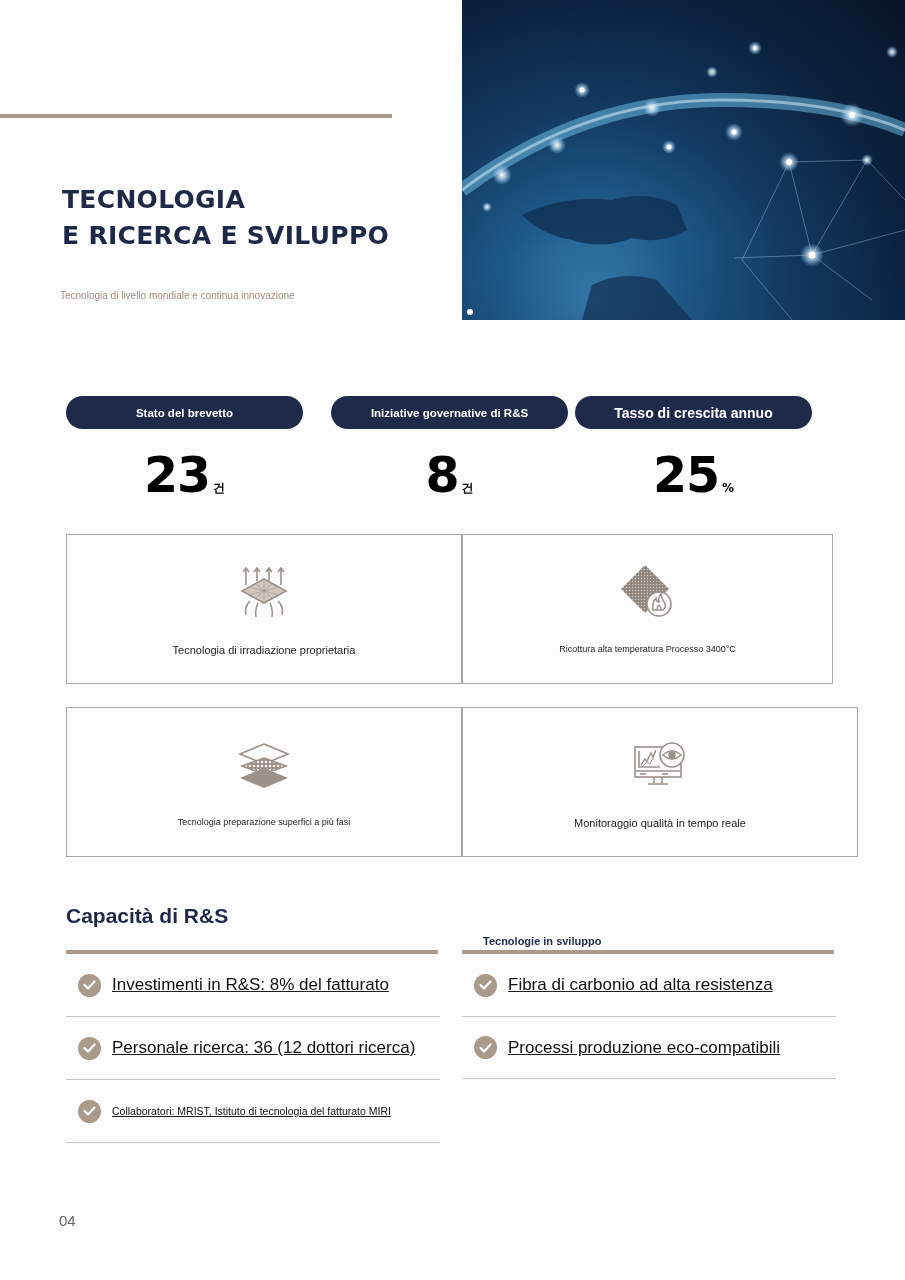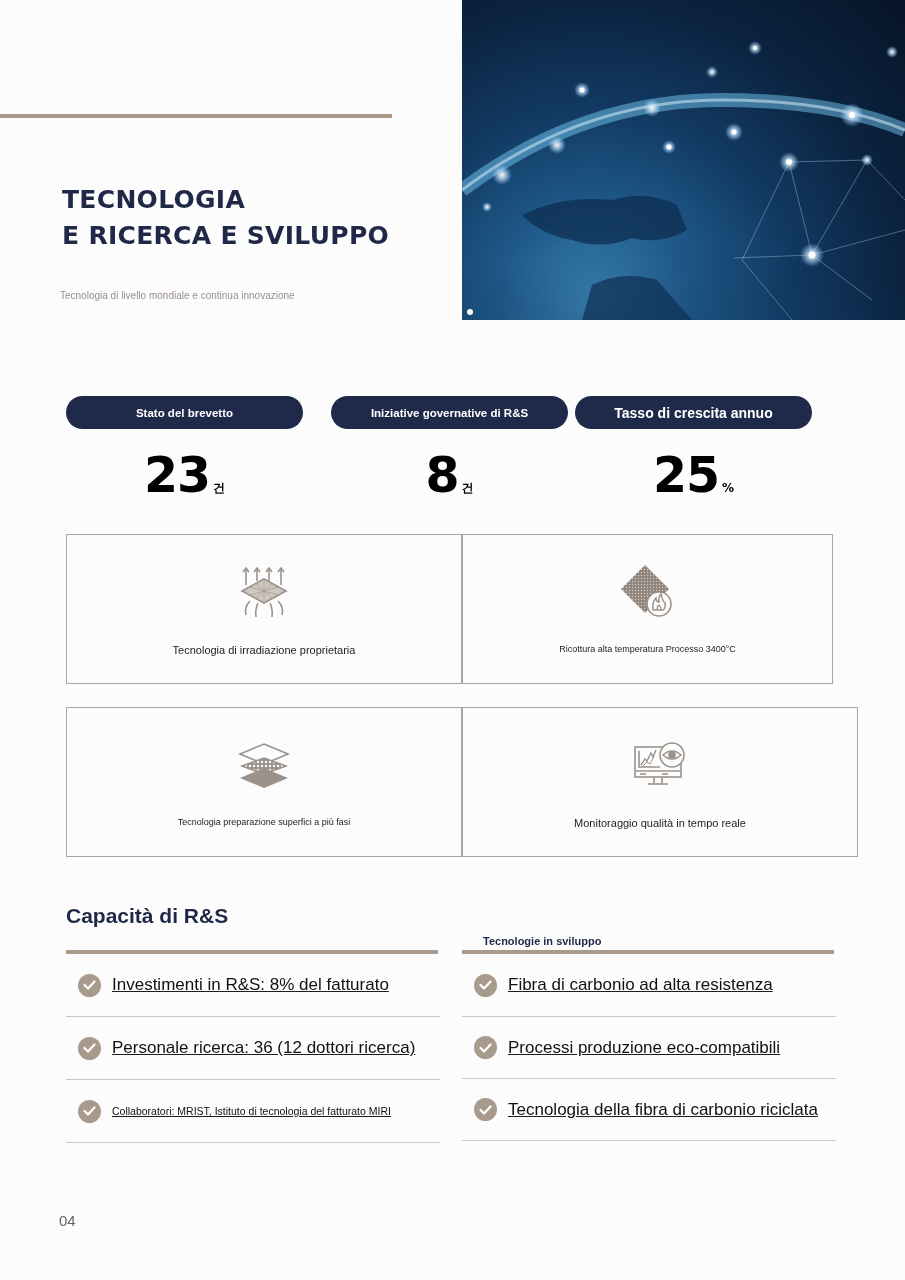--- a/index.html
+++ b/index.html
@@ -300,23 +300,15 @@
     <span class="txt" style="font-size:17px;">Fibra di carbonio ad alta resistenza</span>
   </div>
   <div class="list-item" style="height:62px;">
     <span class="check">
       <svg width="13" height="10" viewBox="0 0 13 10">
           <polyline points="1.5,5 5,8.5 11.5,1.5" fill="none" stroke="#fff" stroke-width="2.2" stroke-linecap="round" stroke-linejoin="round"></polyline>
         </svg>
     </span>
     <span class="txt" style="font-size:17px;">Processi produzione eco-compatibili</span>
   </div>
-  <div class="list-item" style="height:62px;">
-    <span class="check">
-      <svg width="13" height="10" viewBox="0 0 13 10">
-          <polyline points="1.5,5 5,8.5 11.5,1.5" fill="none" stroke="#fff" stroke-width="2.2" stroke-linecap="round" stroke-linejoin="round"></polyline>
-        </svg>
-    </span>
-    <span class="txt" style="font-size:17px;">Tecnologia della fibra di carbonio riciclata</span>
-  </div>
 </div>
 
 <div class="page-number">04</div>
 
 </body></html>

